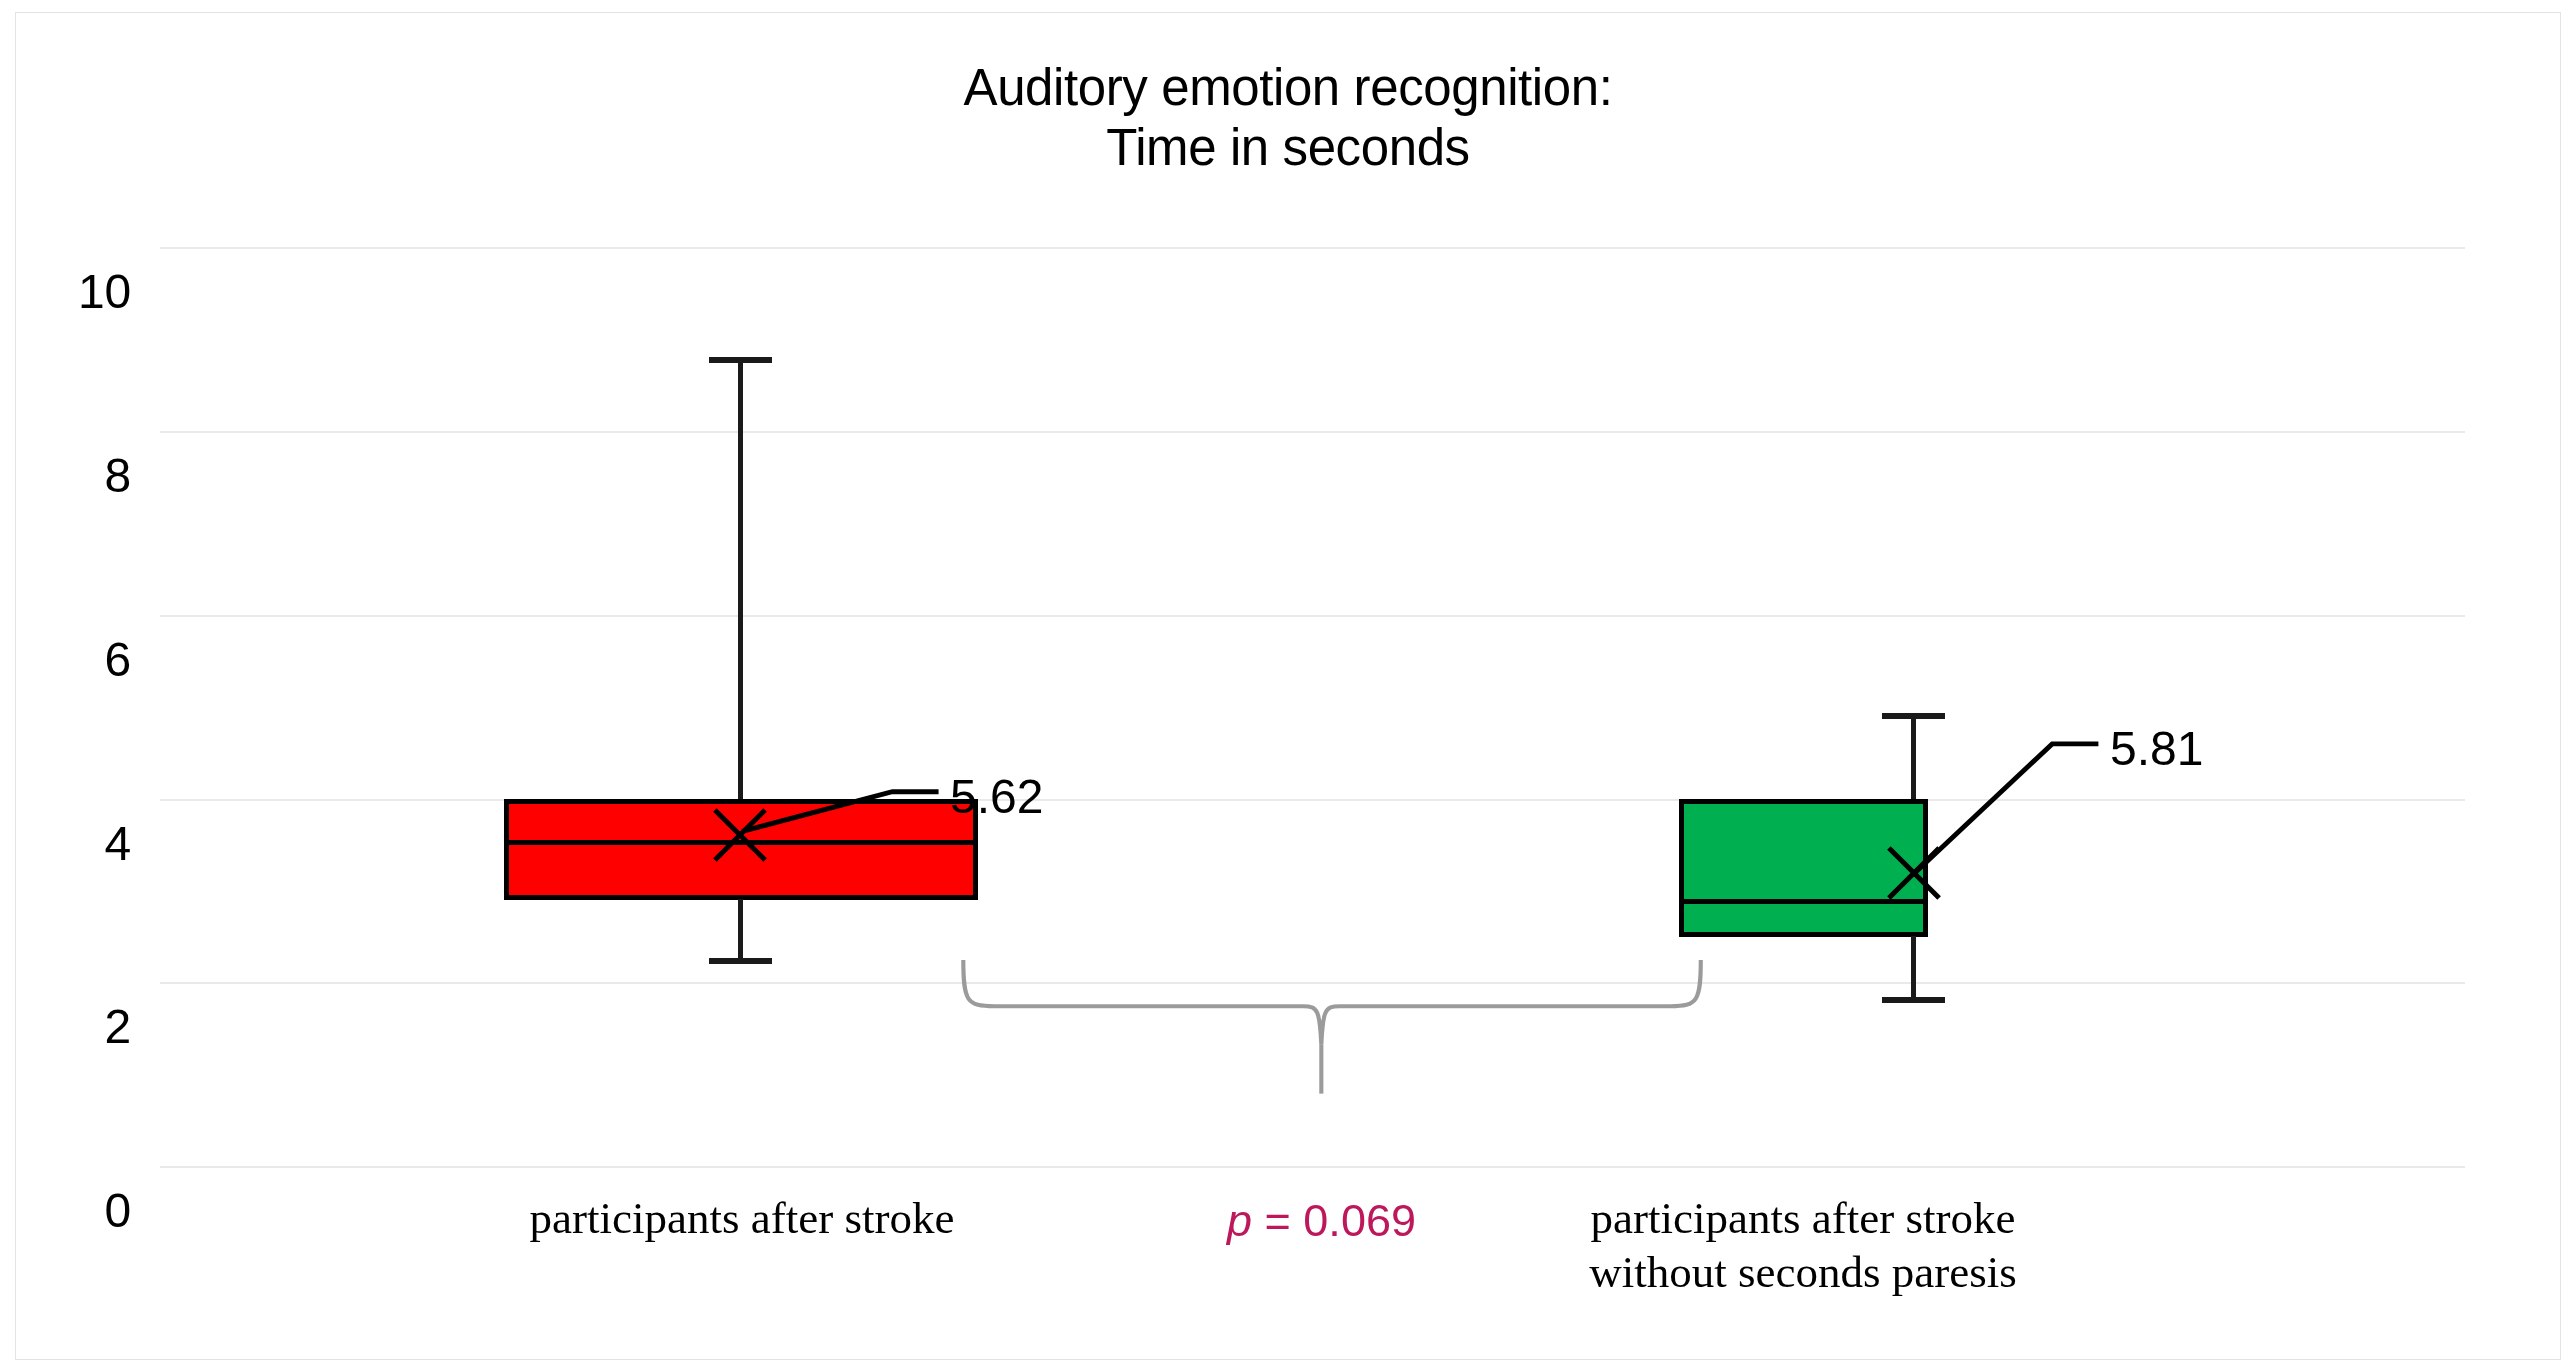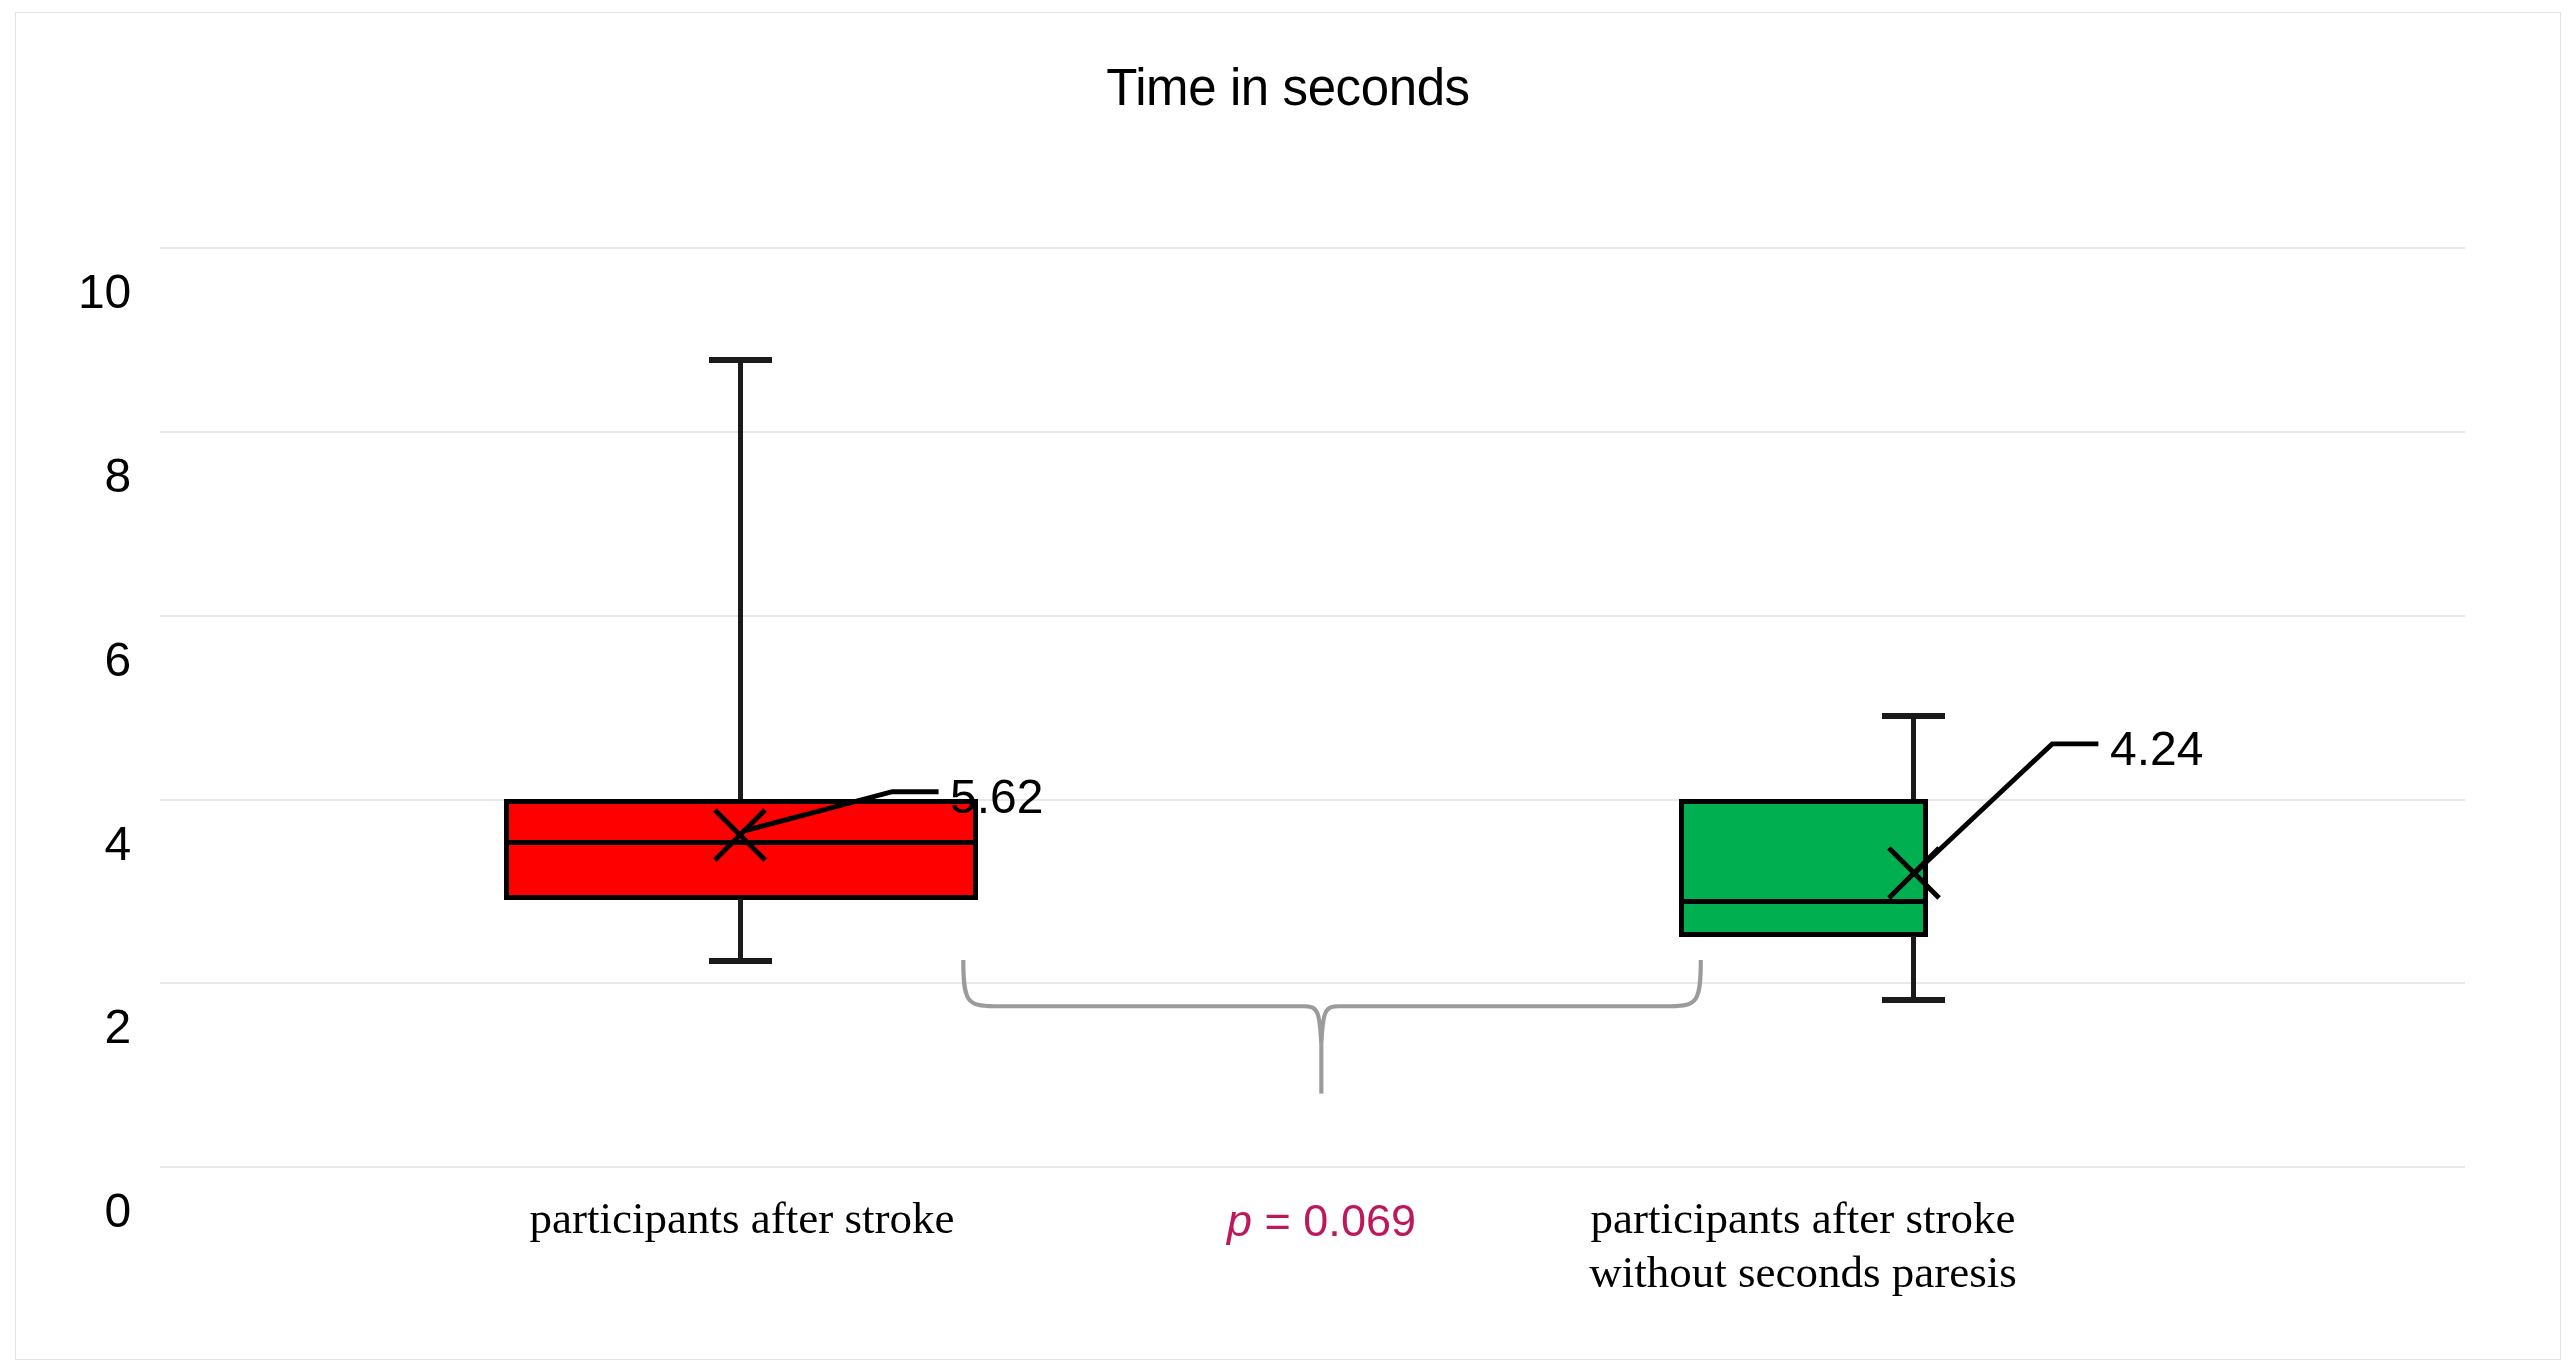--- a/index.html
+++ b/index.html
@@ -34,20 +34,21 @@
   .pvalue{position:absolute;font-size:45px;color:#be185d;text-align:center;white-space:nowrap;}
   .pvalue i{font-style:italic;}
 </style>
 </head>
 <body>
 
 <div id="root">
   <div id="frame">
 
     <div class="title">
+      <span>Auditory emotion recognition:</span>
       <span>Time in seconds</span>
     </div>
 
     <div class="gridline" style="top:234px;"></div>
     <div class="gridline" style="top:418px;"></div>
     <div class="gridline" style="top:602px;"></div>
     <div class="gridline" style="top:786px;"></div>
     <div class="gridline" style="top:969px;"></div>
     <div class="gridline" style="top:1153px;"></div>
 
@@ -90,21 +91,21 @@
 
     <svg class="leaderwrap" width="2546" height="1348" viewBox="0 0 3122 1662">
       <polyline points="880,992 1062,944 1118,944" fill="none" stroke="#000" stroke-width="6"></polyline>
       <polyline points="2302,1042 2468,886 2524,886" fill="none" stroke="#000" stroke-width="6"></polyline>
 
       <path d="M 1148,1148 C 1148,1198 1152,1204 1186,1204 L 1560,1204 C 1578,1204 1580,1210 1582,1250 C 1584,1210 1586,1204 1604,1204 L 2005,1204 C 2038,1204 2042,1198 2042,1148" fill="none" stroke="#9b9b9b" stroke-width="5"></path>
       <path d="M 1582,1250 L 1582,1310" fill="none" stroke="#9b9b9b" stroke-width="5"></path>
     </svg>
 
     <div class="valuelabel" style="left:934px;top:756px;">5.62</div>
-    <div class="valuelabel" style="left:2094px;top:708px;">4.24</div>
+    <div class="valuelabel" style="left:2094px;top:708px;">5.81</div>
 
     <div class="catlabel" style="left:404px;top:1178px;width:644px;">
       <span>participants after stroke</span>
     </div>
     <div class="catlabel" style="left:1465px;top:1178px;width:644px;">
       <span>participants after stroke</span>
       <span>without seconds paresis</span>
     </div>
 
     <div class="pvalue" style="left:1099px;top:1182px;width:413px;">

